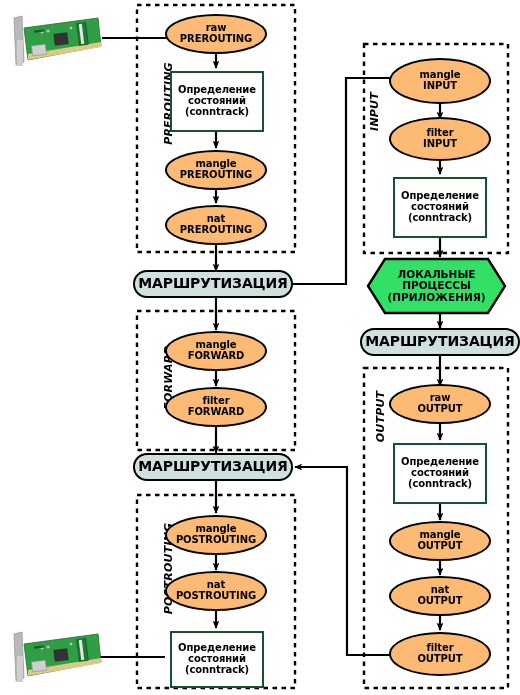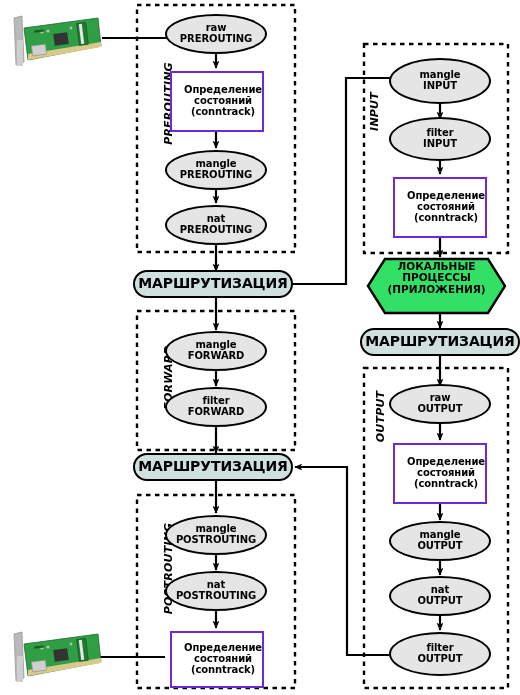--- a/index.html
+++ b/index.html
@@ -31,28 +31,27 @@
     justify-content: center;
     text-align: center;
     font-weight: bold;
     color: #000000;
     line-height: 1.08;
     letter-spacing: -0.1px;
   }
   .oval {
     border: 2px solid #000000;
     border-radius: 50%;
-    background: #e5e5e5;
+    background: #fdba74;
     font-size: 10px;
   }
   .rectbox {
-    border: 2px solid #6d28d9;
+    border: 2px solid #14532d;
     background: #ffffff;
     font-size: 10px;
-    justify-content: flex-end;
   }
   .pill {
     border: 2px solid #000000;
     border-radius: 999px;
     background: #cfe0df;
     font-size: 14px;
   }
   .hex-label {
     position: absolute;
     display: flex;
@@ -229,21 +228,21 @@
   </div>
 
   <div class="node rectbox" style="left:393px; top:177px; width:94px; height:61px;">
     <div>
       <div>Определение</div>
       <div>состояний</div>
       <div>(conntrack)</div>
     </div>
   </div>
 
-  <div class="hex-label" style="left:368px; top:251px; width:137px; height:54px;">
+  <div class="hex-label" style="left:368px; top:259px; width:137px; height:54px;">
     <div>
       <div>ЛОКАЛЬНЫЕ</div>
       <div>ПРОЦЕССЫ</div>
       <div>(ПРИЛОЖЕНИЯ)</div>
     </div>
   </div>
 
   <div class="node oval" style="left:165px; top:331px; width:102px; height:40px;">
     <div>
       <div>mangle</div>

